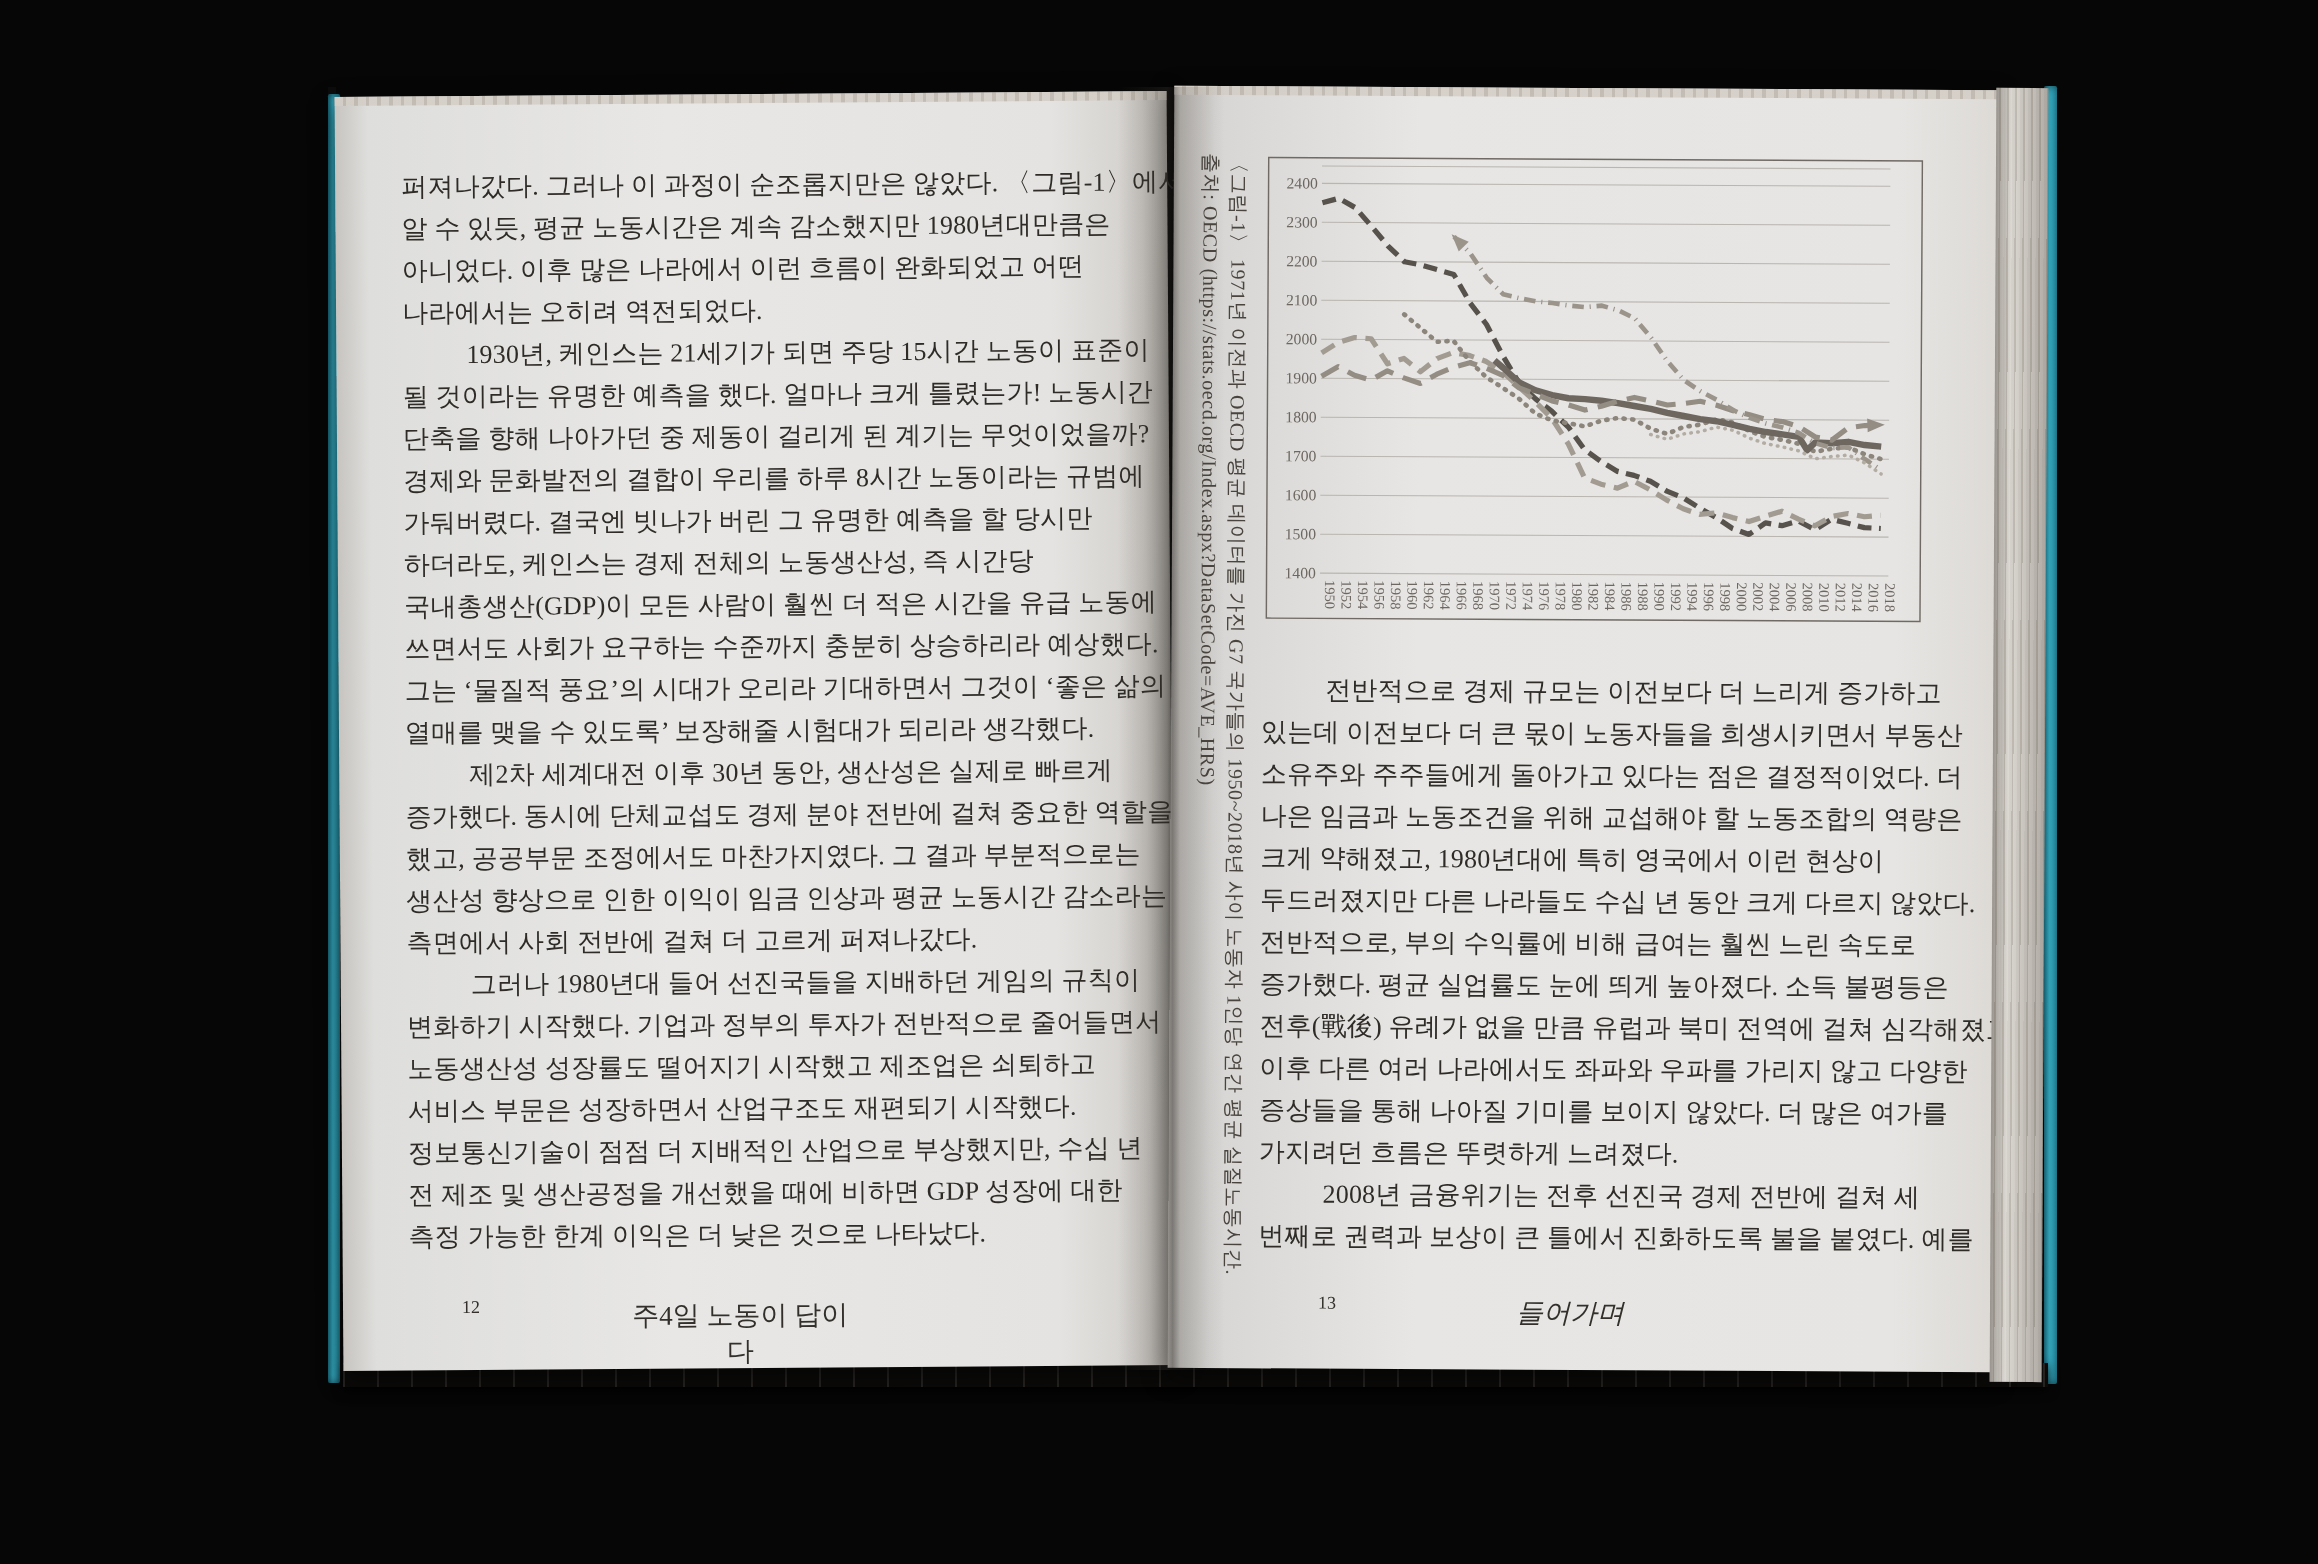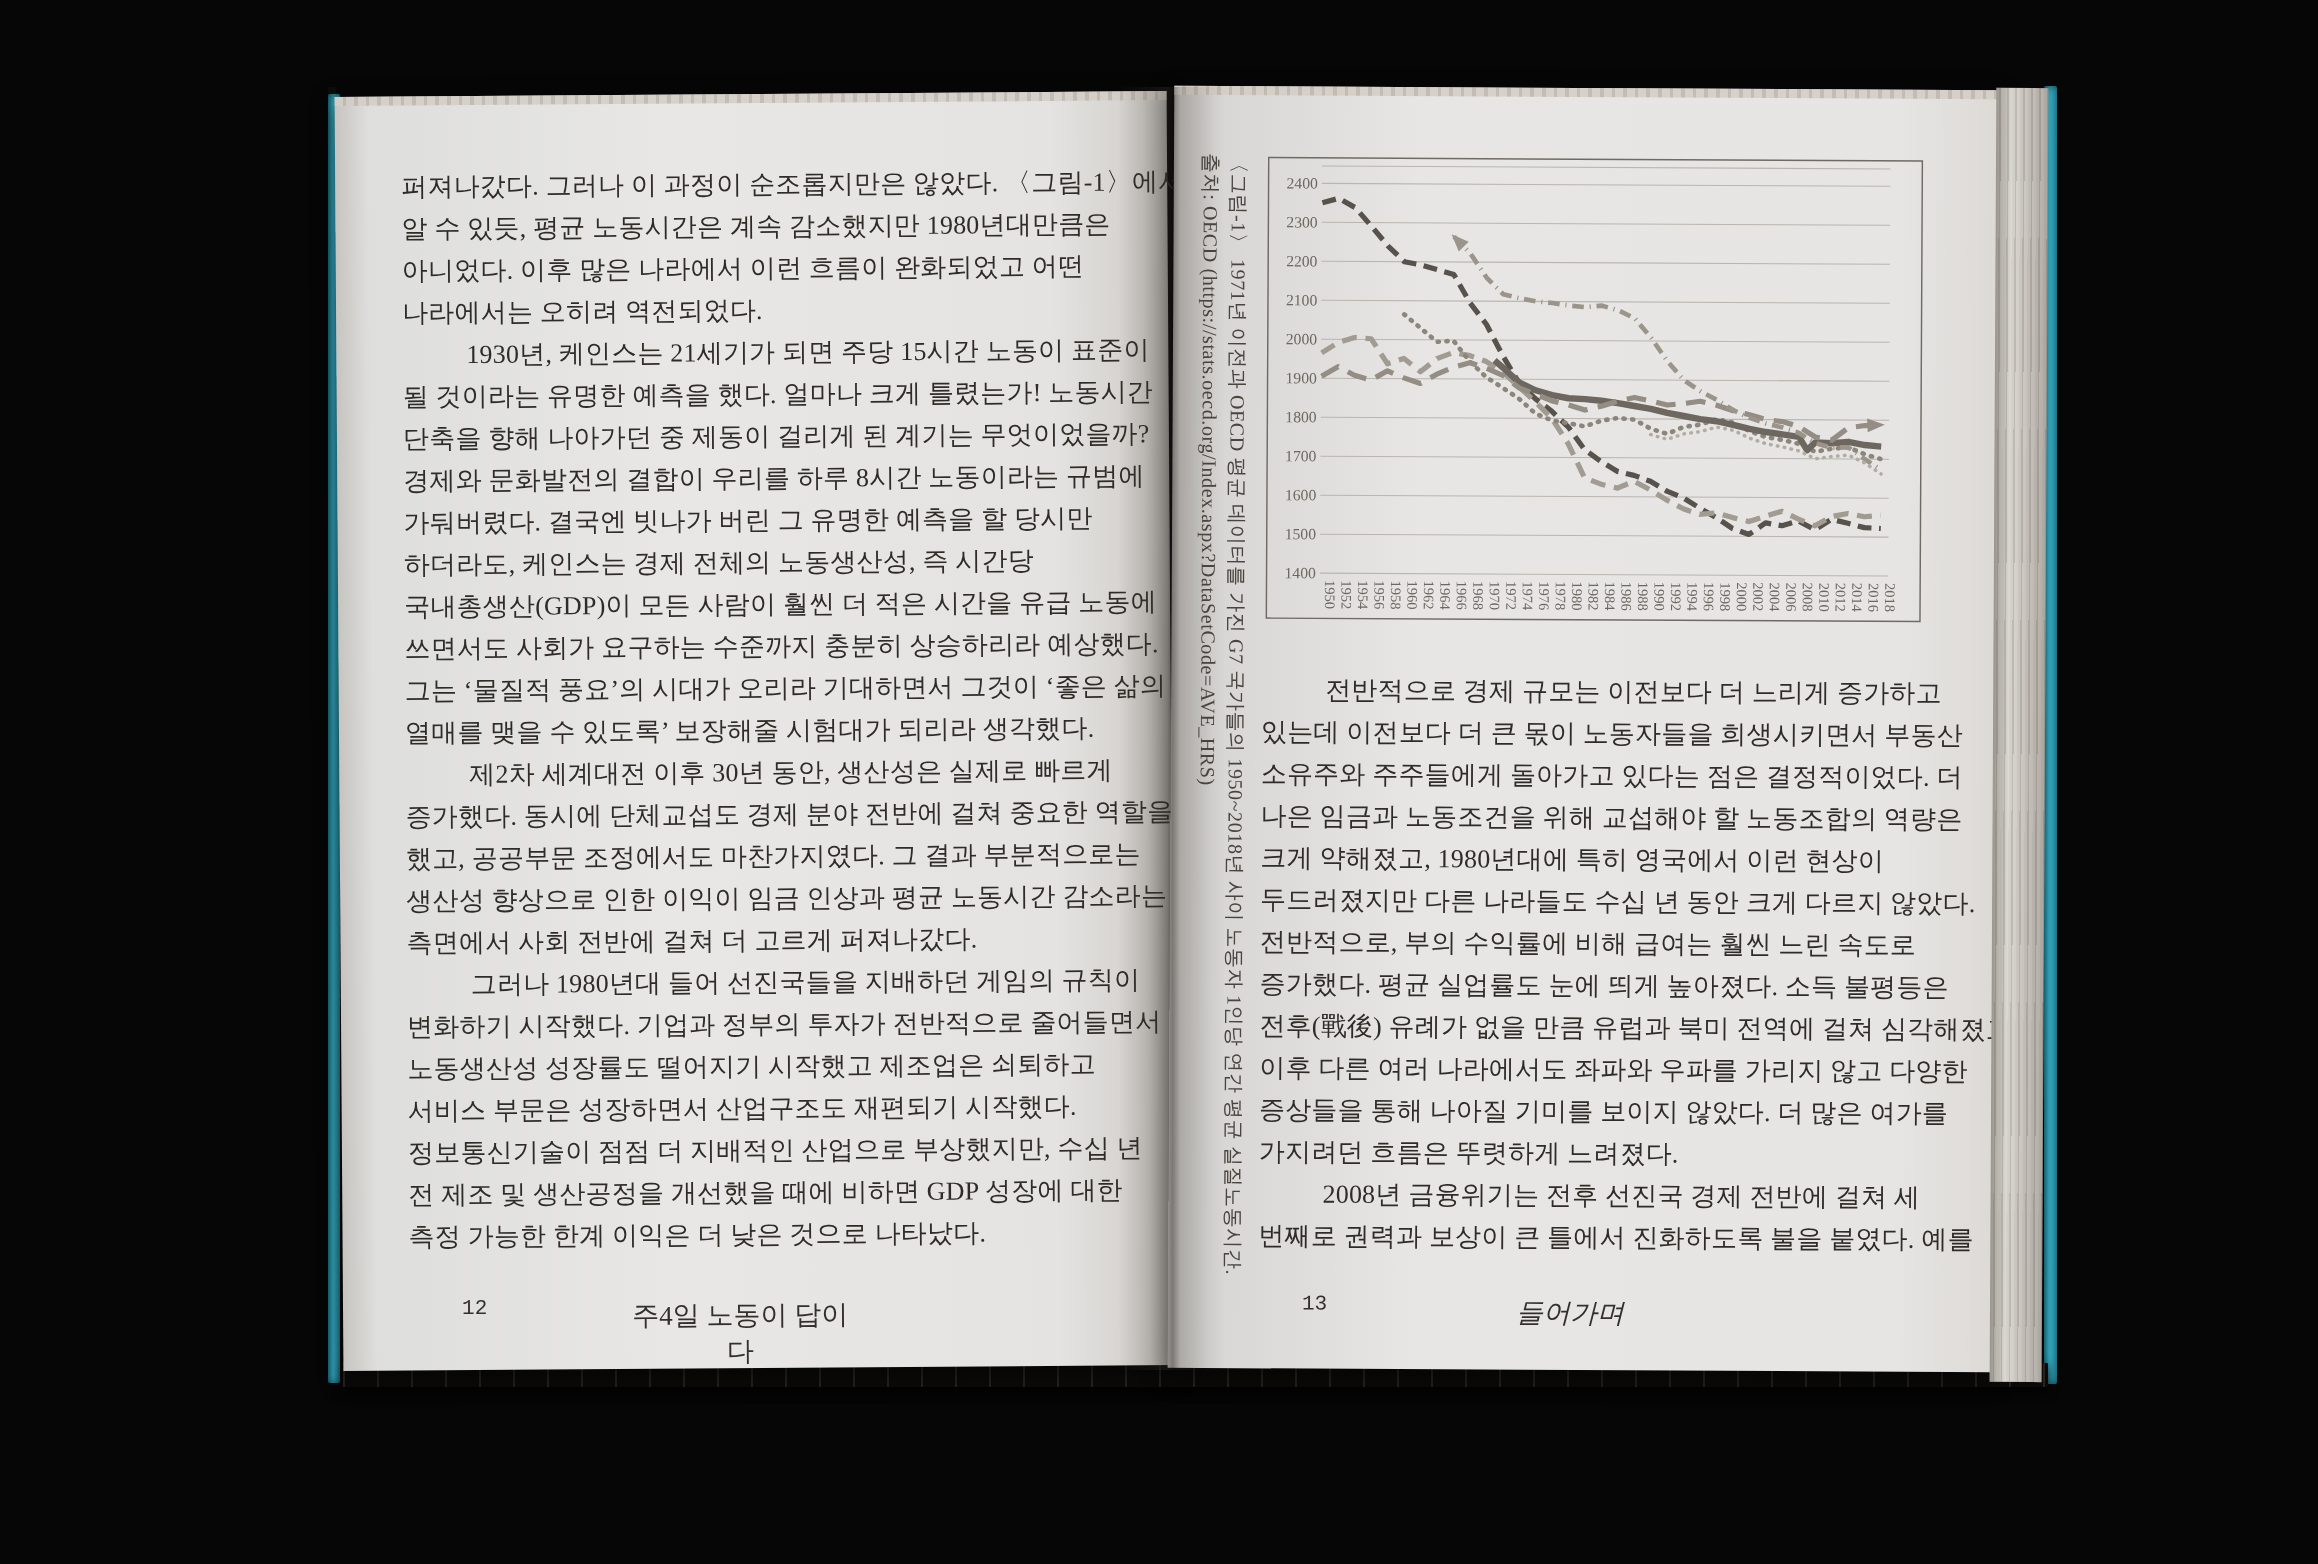--- a/index.html
+++ b/index.html
@@ -32,25 +32,25 @@
   .bottom-band{position:absolute;left:343px;top:1363px;width:1705px;height:24px;background:#0b0a09;
     box-shadow:0 3.5px 10.4px rgba(0,0,0,.8);}
   .bottom-band::after{content:"";position:absolute;inset:0;
     background:repeating-linear-gradient(90deg,rgba(196,186,174,.14) 0 1.7px,rgba(0,0,0,0) 1.7px 34px);}
   
   .tcol{position:absolute;color:#2f2c28;font-size:26px;line-height:42px;letter-spacing:0.2px;}
   .tcol .tline{white-space:nowrap;}
   .tcol .tline.indent{padding-left:64px;}
   .tcol-left{left:66px;top:70px;width:725px;}
   .tcol-right{left:90px;top:583px;width:725px;line-height:42px;}
-  .pagenum{position:absolute;font-size:21px;color:#33302c;font-family:Liberation Mono, monospace;}
+  .pagenum{position:absolute;font-size:18px;color:#33302c;}
   .running{position:absolute;font-size:27px;color:#33302c;text-align:center;}
   .pn-left{left:119px;top:1201px;}
   .rt-left{left:281px;top:1203px;width:232px;}
-  .pn-right{left:134px;top:1206px;}
+  .pn-right{left:150px;top:1206px;}
   .rt-right{left:312px;top:1207px;width:180px;font-style:italic;}
   
   .capcol{position:absolute;height:25.5px;line-height:25.5px;font-size:20px;color:#49443e;
     white-space:nowrap;transform-origin:0 0;transform:rotate(90deg);letter-spacing:0.6px;}
   .cap1{left:77px;top:67px;}
   .cap2{left:49px;top:67px;}
   #chart{position:absolute;left:93px;top:63px;}
 </style>
 </head>
 <body>

